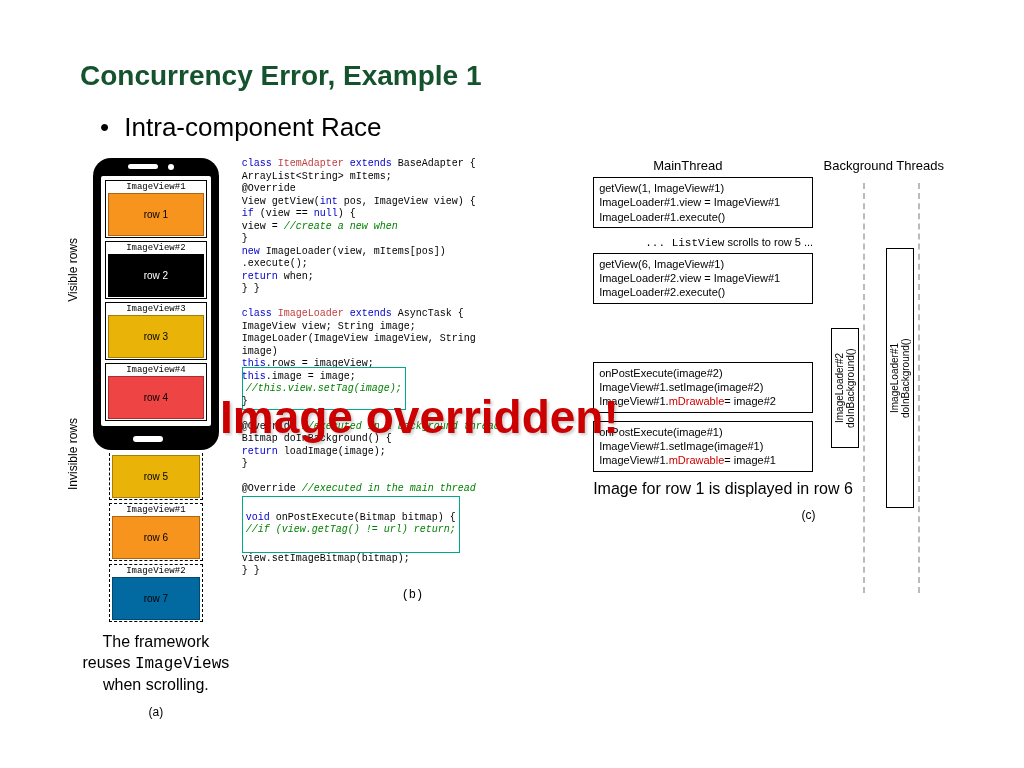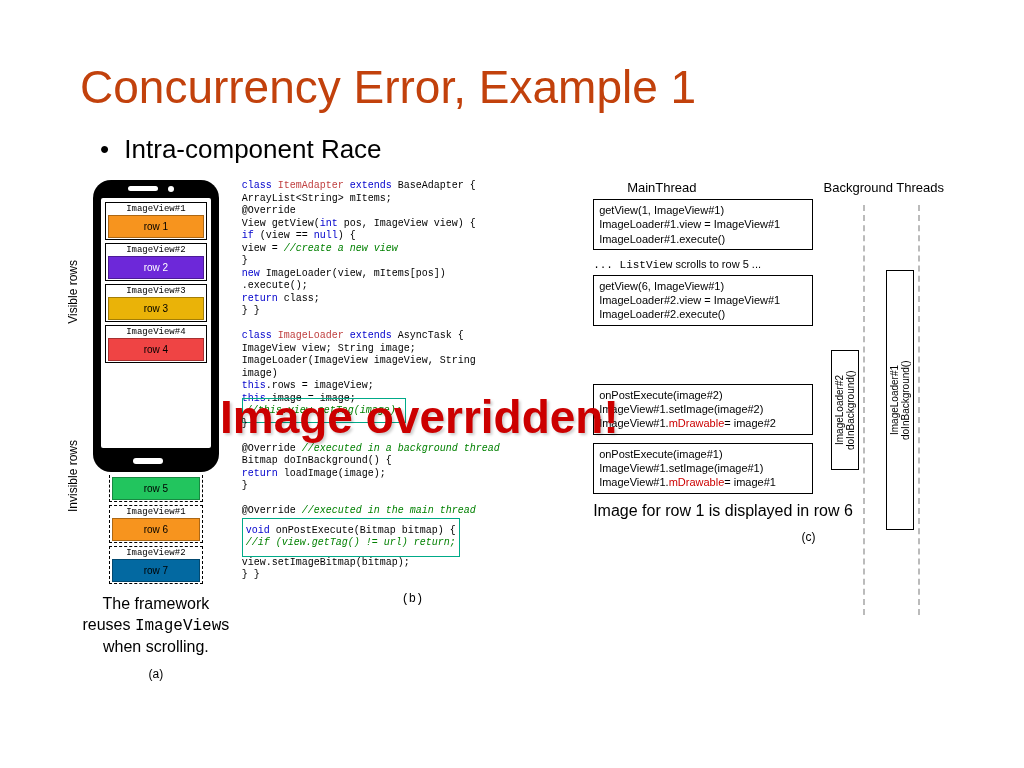--- a/index.html
+++ b/index.html
@@ -1,48 +1,48 @@
 <!DOCTYPE html>
 <html><head>
 <meta charset="utf-8">
 <style>
 body{margin:0;padding:0;width:1024px;height:768px;background:#fff;font-family:Arial,sans-serif;overflow:hidden;position:relative}
 .slide{padding:60px 80px 20px 80px;position:relative;height:100%}
-.title{font-size:46px;font-weight:400;color:#c2410c;margin:0 0 20px 0}
+.title{font-size:28px;font-weight:700;color:#14532d;margin:0 0 20px 0}
 .bullet{font-size:26px;color:#000;margin-left:20px}
 .bullet::before{content:"• ";margin-right:8px}
 .content{display:flex;gap:10px;margin-top:15px}
 .col-a{width:160px;position:relative}
 .col-b{width:360px;font-family:'Courier New',monospace;font-size:10px;line-height:1.25;position:relative}
 .col-c{width:370px;font-family:Arial,sans-serif;font-size:11px;position:relative}
 
 
 .phone{width:110px;height:250px;background:#000;border-radius:18px;margin:0 auto;position:relative;padding:18px 8px 24px 8px}
 .speaker{width:30px;height:5px;background:#fff;border-radius:3px;position:absolute;top:6px;left:35px}
 .cam{width:6px;height:6px;background:#fff;border-radius:50%;position:absolute;top:6px;left:75px}
 .home{width:30px;height:6px;background:#fff;border-radius:3px;position:absolute;bottom:8px;left:40px}
 .screen{background:#fff;width:100%;height:100%;border-radius:2px;display:flex;flex-direction:column;gap:3px;padding:4px;box-sizing:border-box}
 .row{border:1px solid #000;padding:1px 2px;text-align:center}
 .row-lbl{font-family:'Courier New',monospace;font-size:9px}
-.row-bar{font-size:10px;color:#000;padding:5px 0;margin-top:1px;border:1px solid rgba(0,0,0,.3)}
-.c-orange{background:#f7941e}.c-blue{background:#6d28d9;color:#fff}.c-green{background:#eab308}.c-pink{background:#ef4444}.c-teal{background:#22c55e}.c-purple{background:#0369a1}
+.row-bar{font-size:10px;color:#000;padding:15px 0;margin-top:1px;border:1px solid rgba(0,0,0,.3)}
+.c-orange{background:#f7941e}.c-blue{background:#000000;color:#fff}.c-green{background:#eab308}.c-pink{background:#ef4444}.c-teal{background:#eab308}.c-purple{background:#0369a1}
 .dashed{border:1.5px dashed #000;padding:1px 2px;text-align:center;margin-top:3px}
 .vlabel{position:absolute;writing-mode:vertical-rl;transform:rotate(180deg);font-size:12px;left:-14px}
 .caption{font-size:16px;text-align:center;margin-top:10px;line-height:1.3}
 .caption .code{font-family:'Courier New',monospace}
 .figlbl{text-align:center;font-size:12px;margin-top:10px}
 
 
 .k{color:#0000cc}.cls{color:#c04040}.cm{color:#008000;font-style:italic}.r{color:#c00}
-.hlbox{border:1.5px solid #0a8;padding:6px 3px}
+.hlbox{border:1.5px solid #0a8;padding:15px 3px}
 
 
 .th-head{display:flex;justify-content:space-between;font-size:13px;margin-bottom:4px}
 .box{border:1px solid #000;padding:3px 5px;font-size:11px;line-height:1.3;margin-bottom:8px;background:#fff}
-.scroll-note{font-family:'Courier New',monospace;font-size:11px;text-align:left;margin:4px 0}
+.scroll-note{font-family:'Courier New',monospace;font-size:11px;text-align:right;margin:4px 0}
 .sidebar-box{border:1px solid #000;position:absolute;writing-mode:vertical-rl;transform:rotate(180deg);padding:4px 2px;font-size:10px;background:#fff;text-align:center}
 .main-col{width:220px}
 .timeline-footer{font-size:16px;margin-top:4px}
 
 .overlay{position:absolute;top:390px;left:220px;font-size:46px;font-weight:bold;color:#c00;z-index:10;text-shadow:2px 2px 3px rgba(0,0,0,.2)}
 
 .dash-line{position:absolute;border-left:2px dashed #bbb;height:410px;top:25px}
 </style>
 </head>
 <body>
@@ -98,43 +98,43 @@
         <span>when scrolling.</span>
       </div>
       <div class="figlbl">(a)</div>
     </div>
 
     <div class="col-b">
 <span class="k">class</span><span class="cls"> ItemAdapter </span><span class="k">extends</span><span> BaseAdapter {</span><br>
 <span>  ArrayList&lt;String&gt; mItems;</span><br><span>  @Override</span><br>
 <span>  View getView(</span><span class="k">int</span><span> pos, ImageView view) {</span><br>
 <span class="k">    if</span><span> (view == </span><span class="k">null</span><span>) {</span><br>
-<span>      view = </span><span class="cm">//create a new view</span><br><span>    }</span><br>
+<span>      view = </span><span class="cm">//create a new when</span><br><span>    }</span><br>
 <span class="k">    new</span><span> ImageLoader(view, mItems[pos])</span><br>
-<span>      .execute();</span><br><span class="k">    return</span><span> class;</span><br><span>  }  }</span><br><br>
+<span>      .execute();</span><br><span class="k">    return</span><span> when;</span><br><span>  }  }</span><br><br>
 <span class="k">class</span><span class="cls"> ImageLoader </span><span class="k">extends</span><span> AsyncTask {</span><br>
 <span>  ImageView view; String image;</span><br><span>  ImageLoader(ImageView imageView, String</span><br><span>      image)</span><br>
 <span class="k">    this</span><span>.rows = imageView;</span><br>
 <span class="k">    this</span><span>.image = image;</span><br>
 <span class="hlbox"><span class="cm">    //this.view.setTag(image);</span></span><br><span>  }</span><br><br>
 <span>  @Override </span><span class="cm">//executed in a background thread</span><br>
 <span>  Bitmap doInBackground() {</span><br>
 <span class="k">    return</span><span> loadImage(image);</span><br><span>  }</span><br><br>
 <span>  @Override </span><span class="cm">//executed in the main thread</span><br>
 <div class="hlbox" style="display:inline-block"><span class="k">  void</span><span> onPostExecute(Bitmap bitmap) {</span><br>
 <span class="cm">    //if (view.getTag() != url) return;</span></div><br>
 <span>    view.setImageBitmap(bitmap);</span><br><span>  }  }</span>
       <div class="figlbl">(b)</div>
     </div>
 
     <div class="col-c">
       <div class="dash-line" style="left:270px"></div>
       <div class="dash-line" style="left:325px"></div>
       <div class="th-head">
-        <span style="margin-left:34px">MainThread</span>
+        <span style="margin-left:60px">MainThread</span>
         <span>Background Threads</span>
       </div>
       <div class="main-col">
         <div class="box">
           <span>getView(1, ImageView#1)</span><br><span>ImageLoader#1.view = ImageView#1</span><br><span>ImageLoader#1.execute()</span>
         </div>
         <div class="scroll-note">
           <span>... </span><span>ListView</span><span style="font-family:Arial"> scrolls to row </span><span style="font-family:Arial">5</span><span style="font-family:Arial"> ...</span>
         </div>
         <div class="box">

